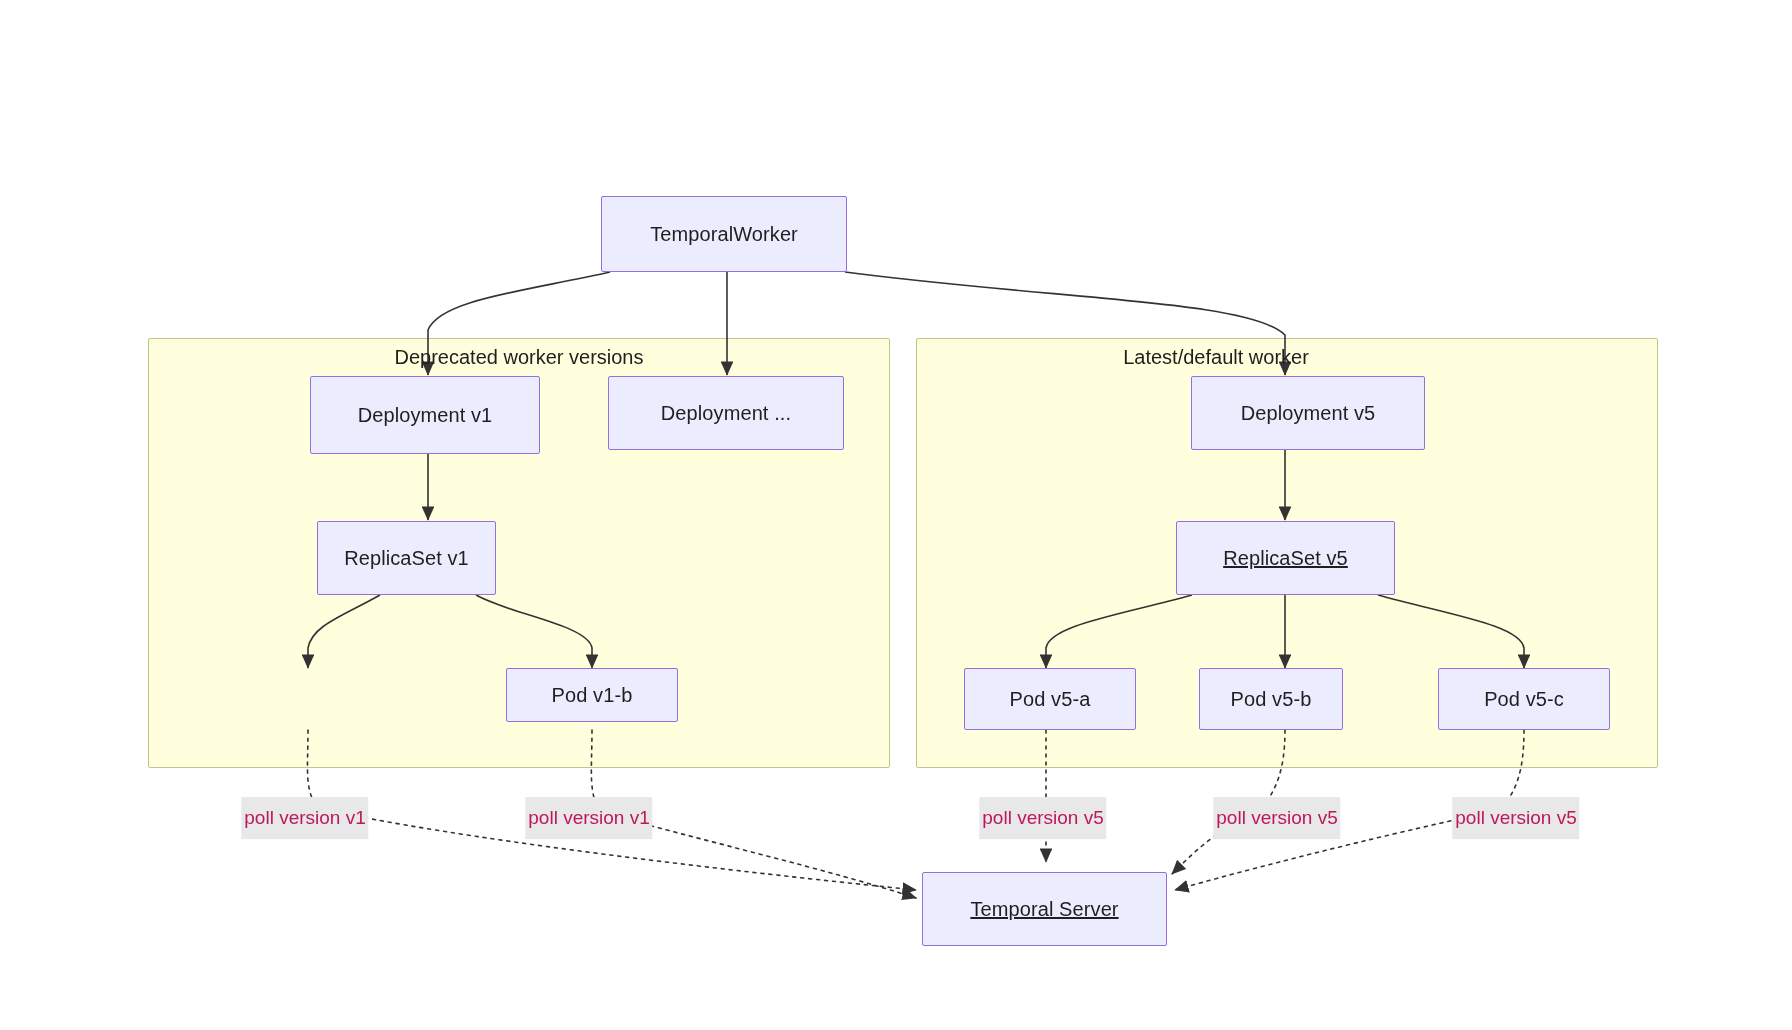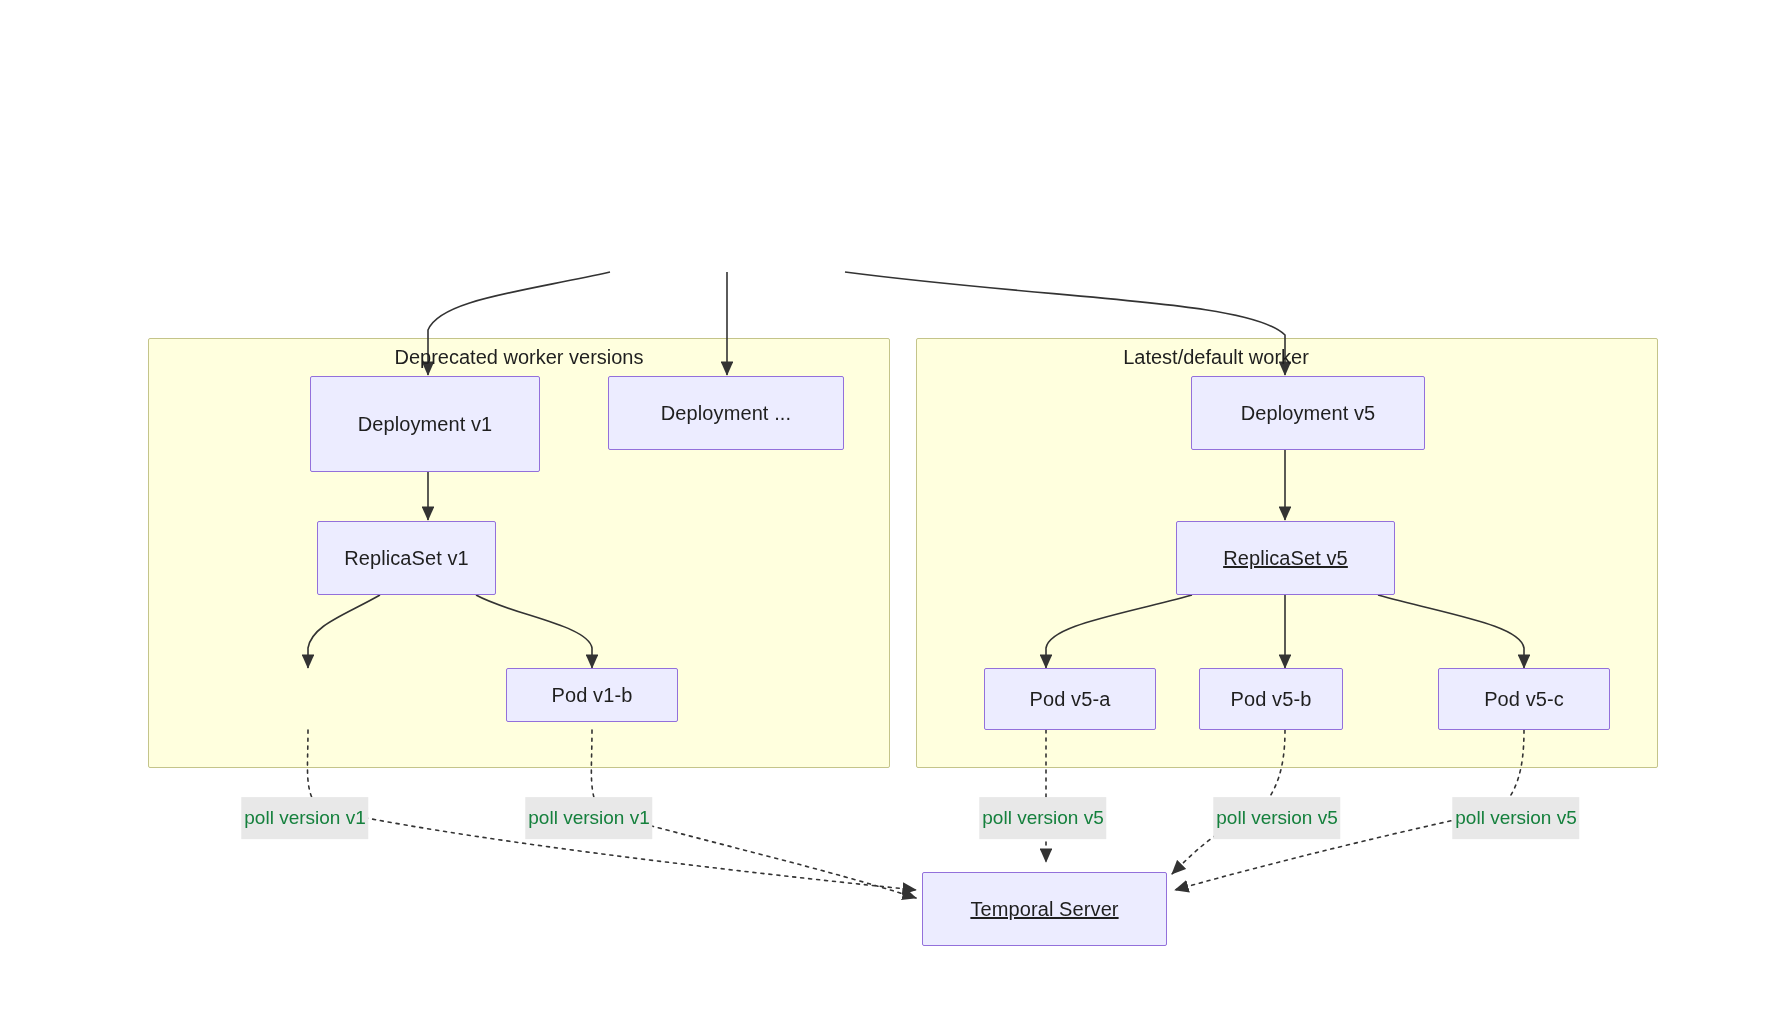--- a/index.html
+++ b/index.html
@@ -52,21 +52,21 @@
     position: absolute;
     text-align: center;
     color: #1f1f1f;
     font-size: 20px;
     white-space: nowrap;
     transform: translateX(-50%);
   }
   .edge-label {
     position: absolute;
     background: #e8e8e8;
-    color: #15803d;
+    color: #be185d;
     font-size: 19px;
     padding: 9px 3px;
     white-space: nowrap;
     transform: translate(-50%, -50%);
     line-height: 1.25;
   }
 </style>
 </head>
 <body>
 
@@ -118,30 +118,31 @@
 
       <path d="M1285,730 C1285,770 1276,790 1262,808 C1215,830 1190,856 1172,874" marker-end="url(#arrow-dot)"></path>
 
       <path d="M1524,730 C1524,772 1516,792 1500,810 C1370,838 1245,870 1175,890" marker-end="url(#arrow-dot)"></path>
     </g>
   </svg>
 
   <div class="cluster-label" style="left:519px; top:346px;">Deprecated worker versions</div>
   <div class="cluster-label" style="left:1216px; top:346px;">Latest/default worker</div>
 
+  <div class="node" style="left:601px; top:196px; width:246px; height:76px;">TemporalWorker</div>
 
-  <div class="node" style="left:310px; top:376px; width:230px; height:96px;">Deployment v1</div>
+  <div class="node" style="left:310px; top:376px; width:230px; height:78px;">Deployment v1</div>
   <div class="node" style="left:608px; top:376px; width:236px; height:74px;">Deployment ...</div>
   <div class="node" style="left:1167px; top:376px; width:234px; height:74px;margin-left:24px;">Deployment v5</div>
 
   <div class="node" style="left:317px; top:521px; width:179px; height:74px;">ReplicaSet v1</div>
   <div class="node" style="left:1176px; top:521px; width:219px; height:74px;text-decoration:underline;">ReplicaSet v5</div>
 
   <div class="node" style="left:506px; top:668px; width:172px; height:54px;">Pod v1-b</div>
-  <div class="node" style="left:984px; top:668px; width:172px; height:62px;">Pod v5-a</div>
+  <div class="node" style="left:964px; top:668px; width:172px; height:62px;">Pod v5-a</div>
   <div class="node" style="left:1199px; top:668px; width:144px; height:62px;">Pod v5-b</div>
   <div class="node" style="left:1438px; top:668px; width:172px; height:62px;">Pod v5-c</div>
 
   <div class="node" style="left:922px; top:872px; width:245px; height:74px;text-decoration:underline;">Temporal Server</div>
 
   <div class="edge-label" style="left:305px; top:818px;">poll version v1</div>
   <div class="edge-label" style="left:589px; top:818px;">poll version v1</div>
   <div class="edge-label" style="left:1043px; top:818px;">poll version v5</div>
   <div class="edge-label" style="left:1277px; top:818px;">poll version v5</div>
   <div class="edge-label" style="left:1516px; top:818px;">poll version v5</div>

